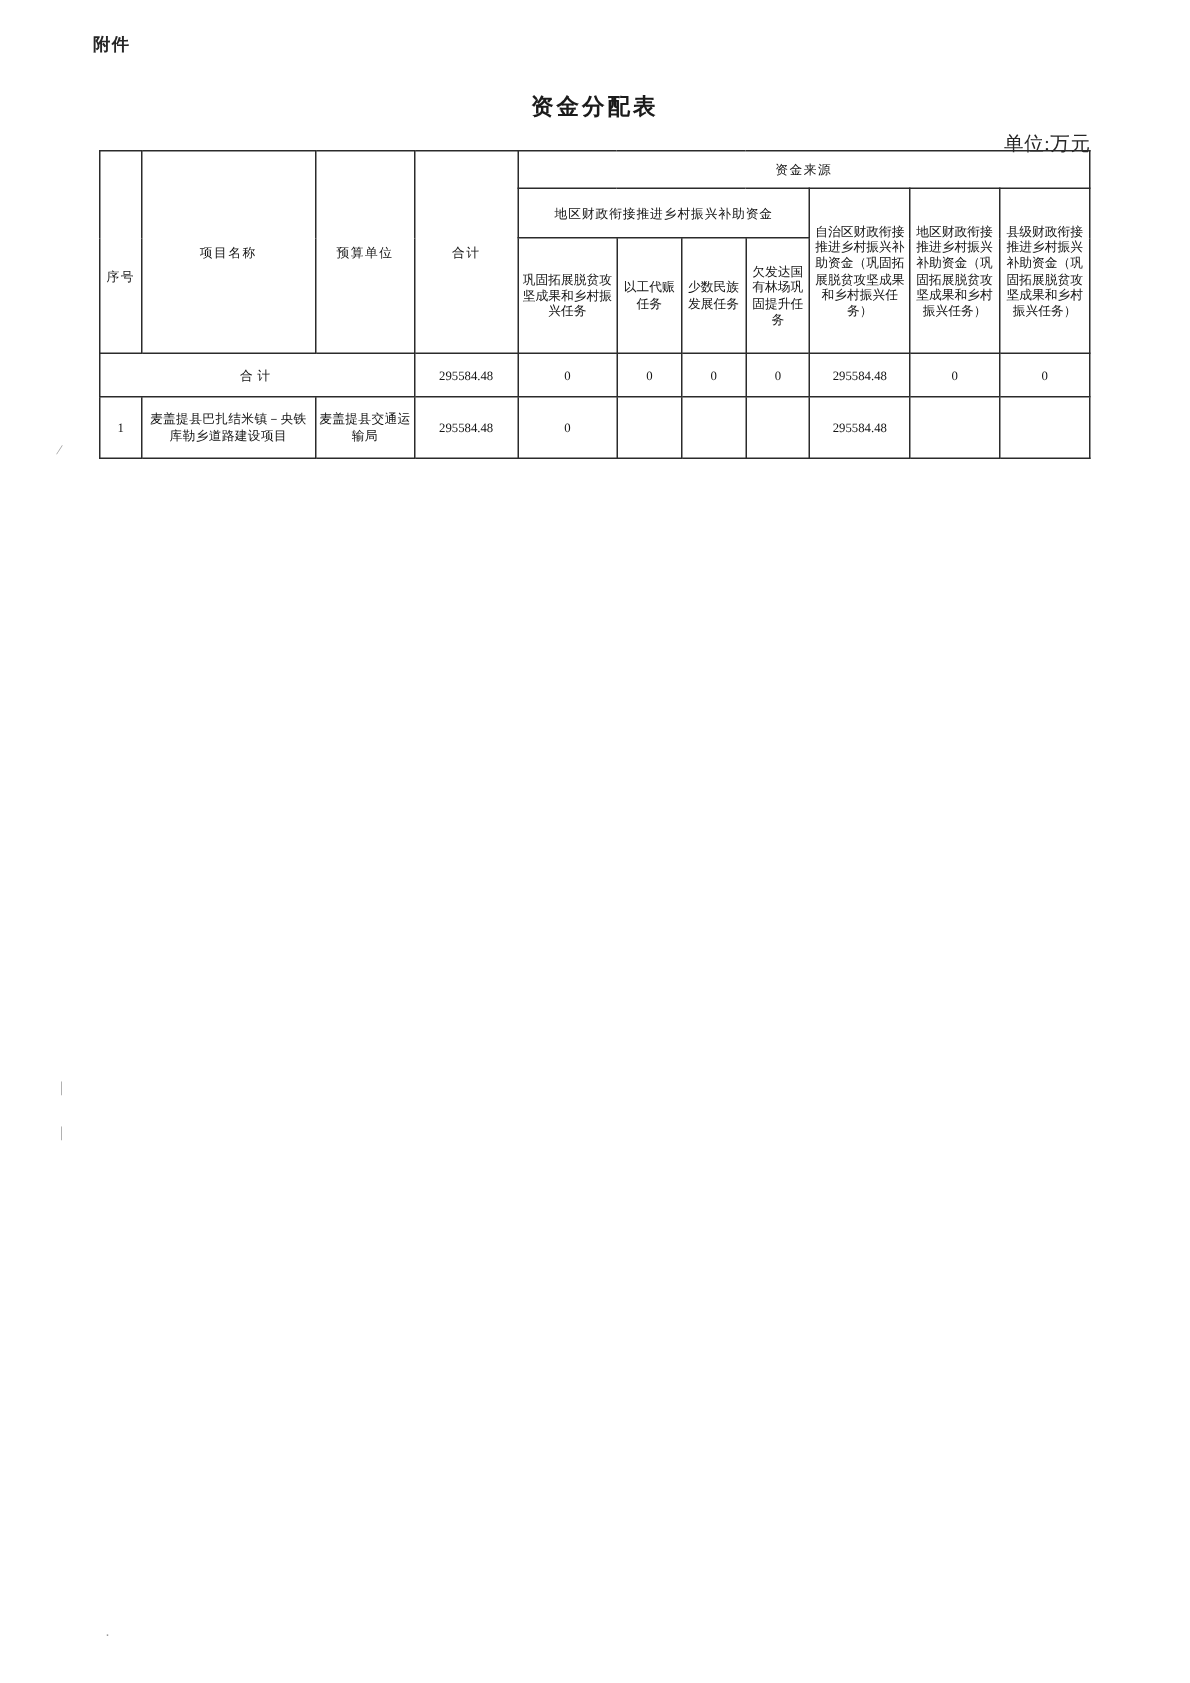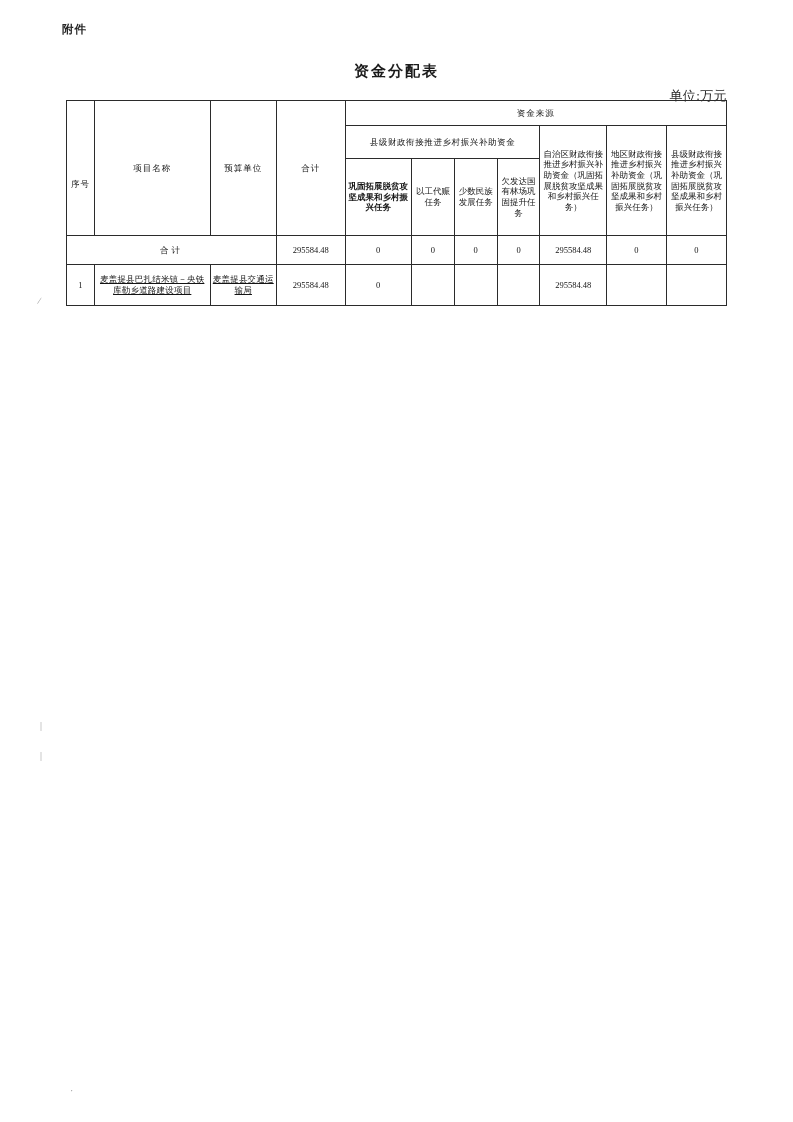--- a/index.html
+++ b/index.html
@@ -114,21 +114,20 @@
     letter-spacing: 3px;
   }
   .row-item td {
     height: 38px;
   }
   .proj-name {
     text-align: center;
     font-size: 8.5px;
     line-height: 1.3;
     letter-spacing: 0.2px;
-    text-decoration: underline;
   }
   .num {
     font-family: "Liberation Serif", serif;
     font-size: 9px;
   }
   .stray-mark {
     position: absolute;
     color: #9a9a9a;
     font-size: 10px;
   }
@@ -164,27 +163,27 @@
     </colgroup>
     <thead>
       <tr>
         <th rowspan="4" class="hdr-stub"><span class="narrow-label">序号</span></th>
         <th rowspan="4" class="hdr-stub">项目名称</th>
         <th rowspan="4" class="hdr-stub">预算单位</th>
         <th rowspan="4" class="hdr-stub">合计</th>
         <th colspan="7" class="hdr-src" style="height:22px;">资金来源</th>
       </tr>
       <tr>
-        <th colspan="4" class="hdr-central" style="height:30px;">县级财政衔接推进乡村振兴补助资金</th>
+        <th colspan="4" class="hdr-central" style="height:30px;">地区财政衔接推进乡村振兴补助资金</th>
         <th rowspan="3" class="hdr-tall" style="height:104px;"><span class="v-label">自治区财政衔接推进乡村振兴补助资金（巩固拓展脱贫攻坚成果和乡村振兴任务）</span></th>
         <th rowspan="3" class="hdr-tall"><span class="v-label">地区财政衔接推进乡村振兴补助资金（巩固拓展脱贫攻坚成果和乡村振兴任务）</span></th>
         <th rowspan="3" class="hdr-tall"><span class="v-label">县级财政衔接推进乡村振兴补助资金（巩固拓展脱贫攻坚成果和乡村振兴任务）</span></th>
       </tr>
       <tr>
-        <th rowspan="2" style="height:74px;font-weight:bold;"><span class="v-label">巩固拓展脱贫攻坚成果和乡村振兴任务</span></th>
+        <th rowspan="2" style="height:74px;"><span class="v-label">巩固拓展脱贫攻坚成果和乡村振兴任务</span></th>
         <th rowspan="2"><span class="v-label">以工代赈任务</span></th>
         <th rowspan="2"><span class="v-label">少数民族发展任务</span></th>
         <th rowspan="2"><span class="v-label">欠发达国有林场巩固提升任务</span></th>
       </tr>
       <tr></tr>
     </thead>
     <tbody>
       <tr class="row-total">
         <td colspan="3" class="label-total">合计</td>
         <td class="num">295584.48</td>

